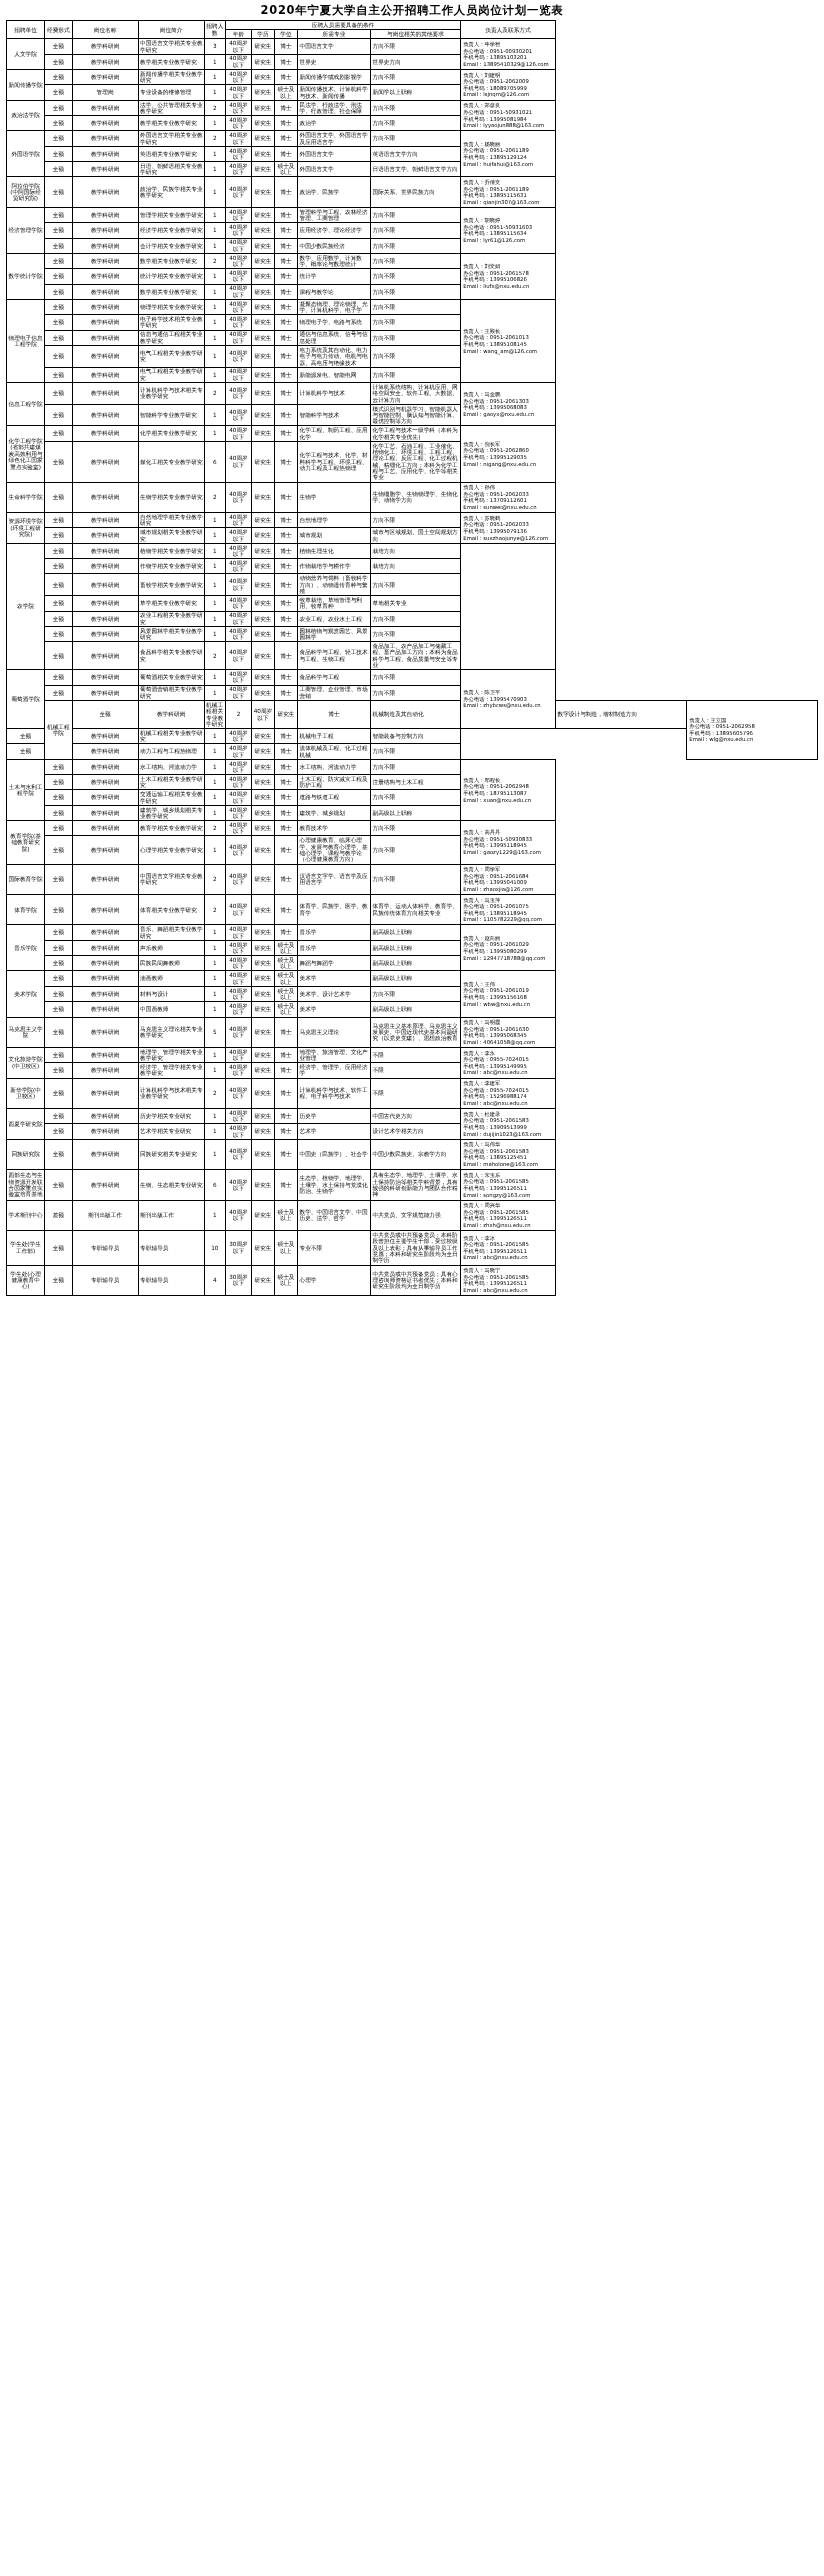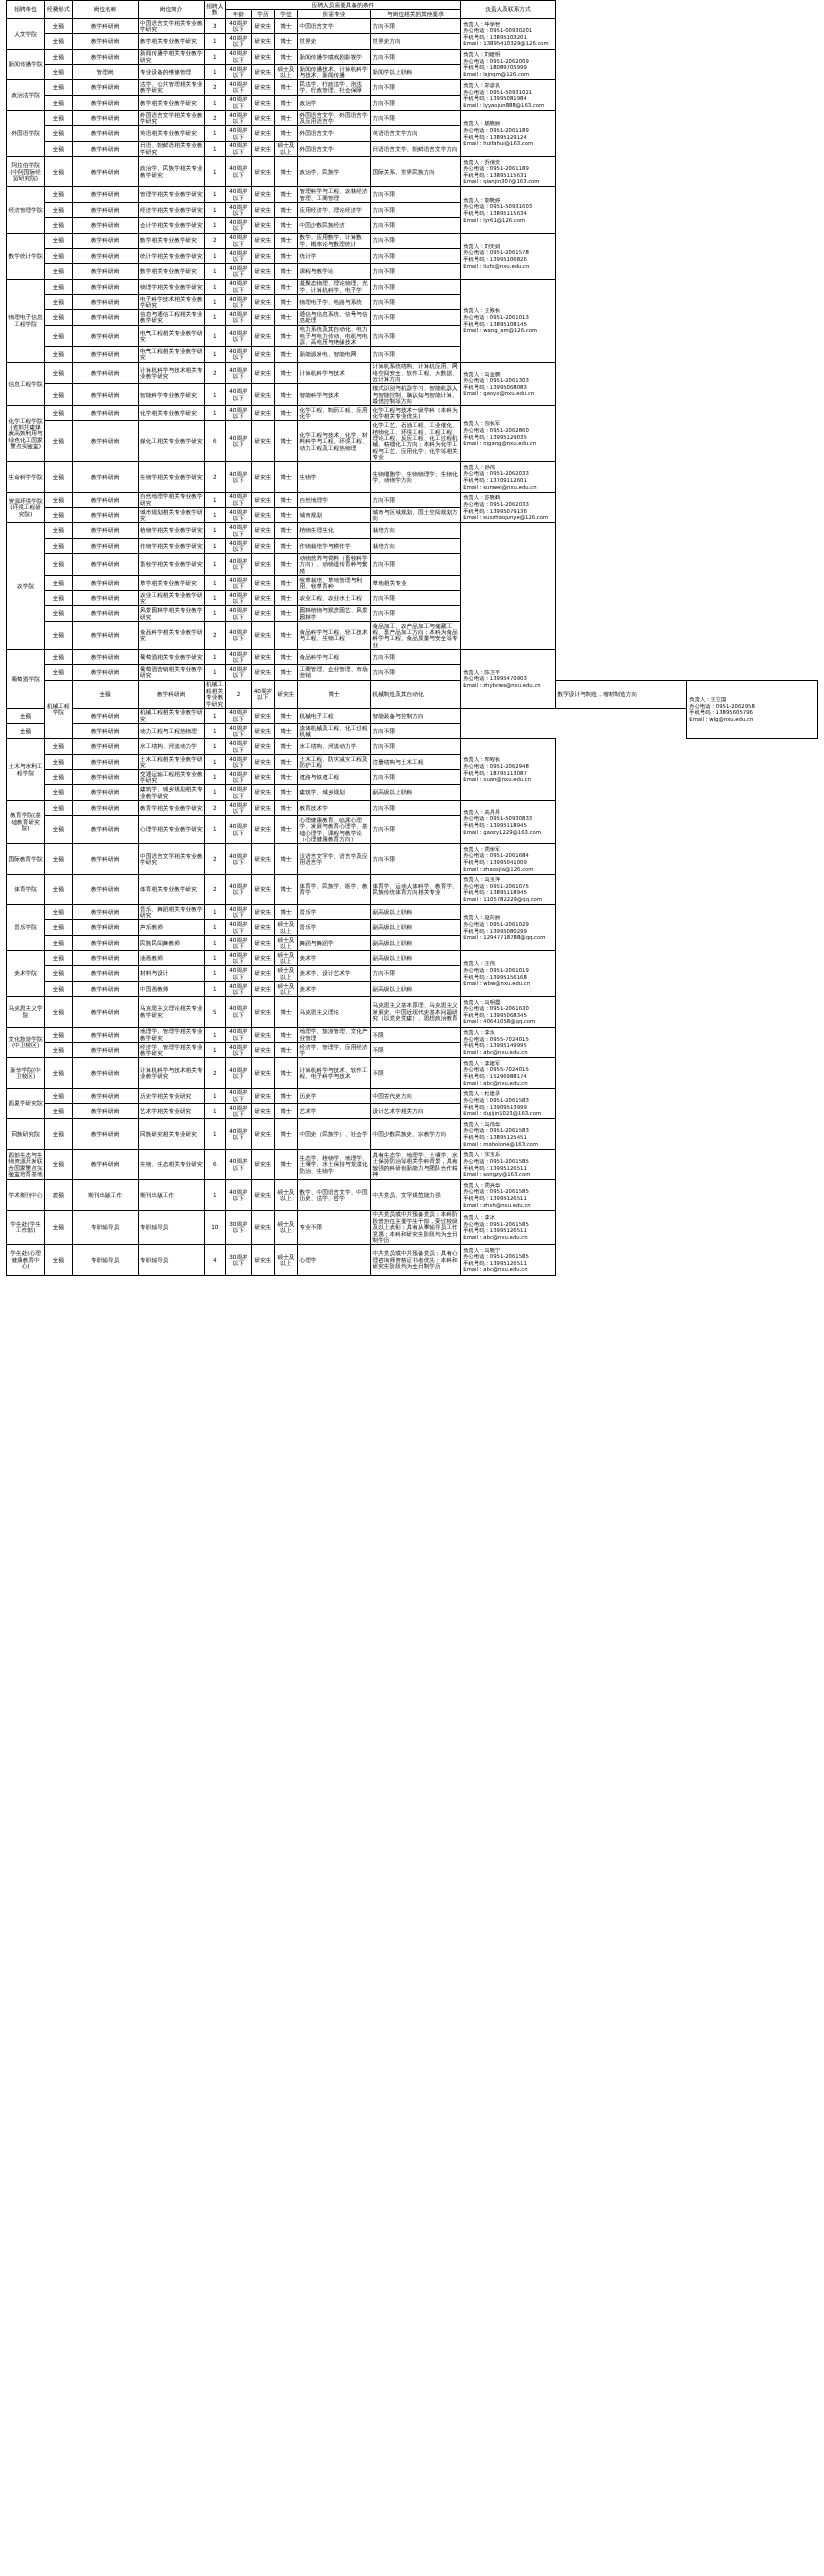--- a/index.html
+++ b/index.html
@@ -11,20 +11,21 @@
   .lft{text-align:left;padding-left:1.5px;}
   col.c0{width:38px}col.c1{width:27.5px}col.c2{width:66px}col.c3{width:21.4px}
   col.c4{width:26px}col.c5{width:23px}col.c6{width:23px}col.c7{width:73px}
   col.c8{width:90px}col.c9{width:95px}
   .contact{text-align:left;font-size:5.3px;line-height:1.25;padding:1.5px 2.3px;}
 </style>
 </head>
 <body>
 
 <div id="page">
+  <div class="title">2020年宁夏大学自主公开招聘工作人员岗位计划一览表</div>
   <table>
     <colgroup>
       <col class="c0">
         <col class="c1">
         <col class="c2">
         <col class="c2">
         <col class="c3">
       <col class="c4">
         <col class="c5">
         <col class="c6">

